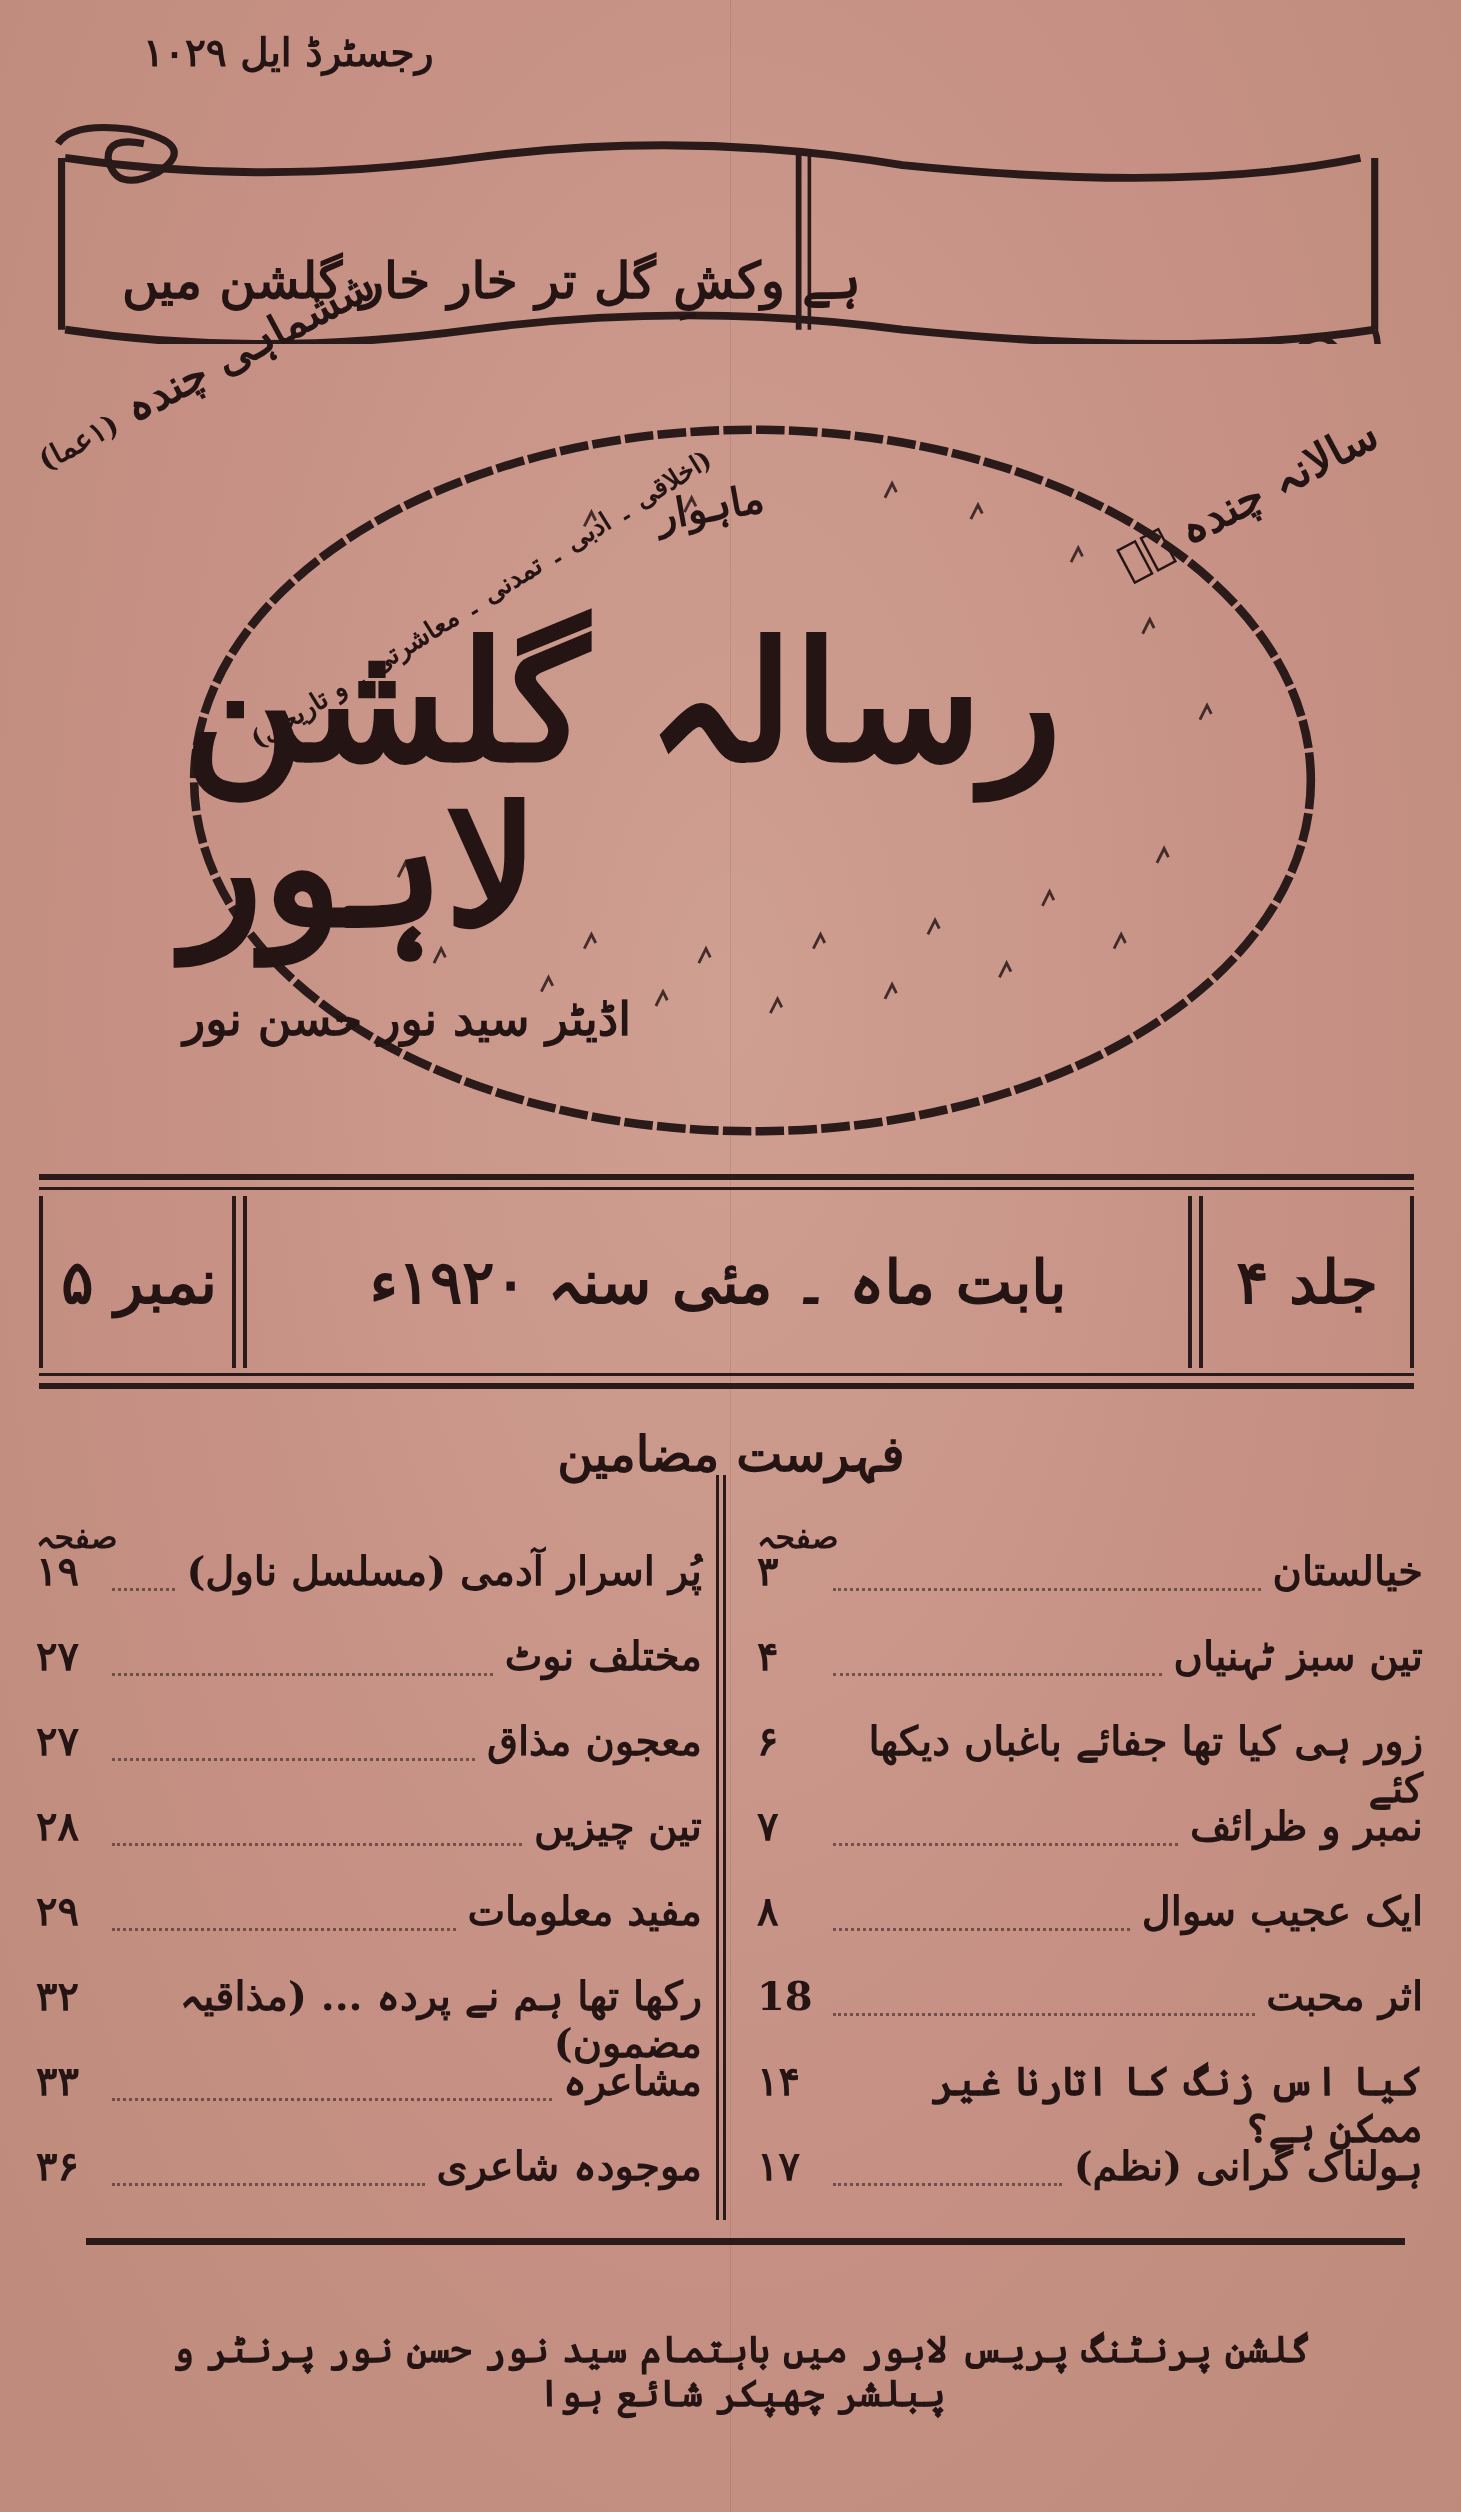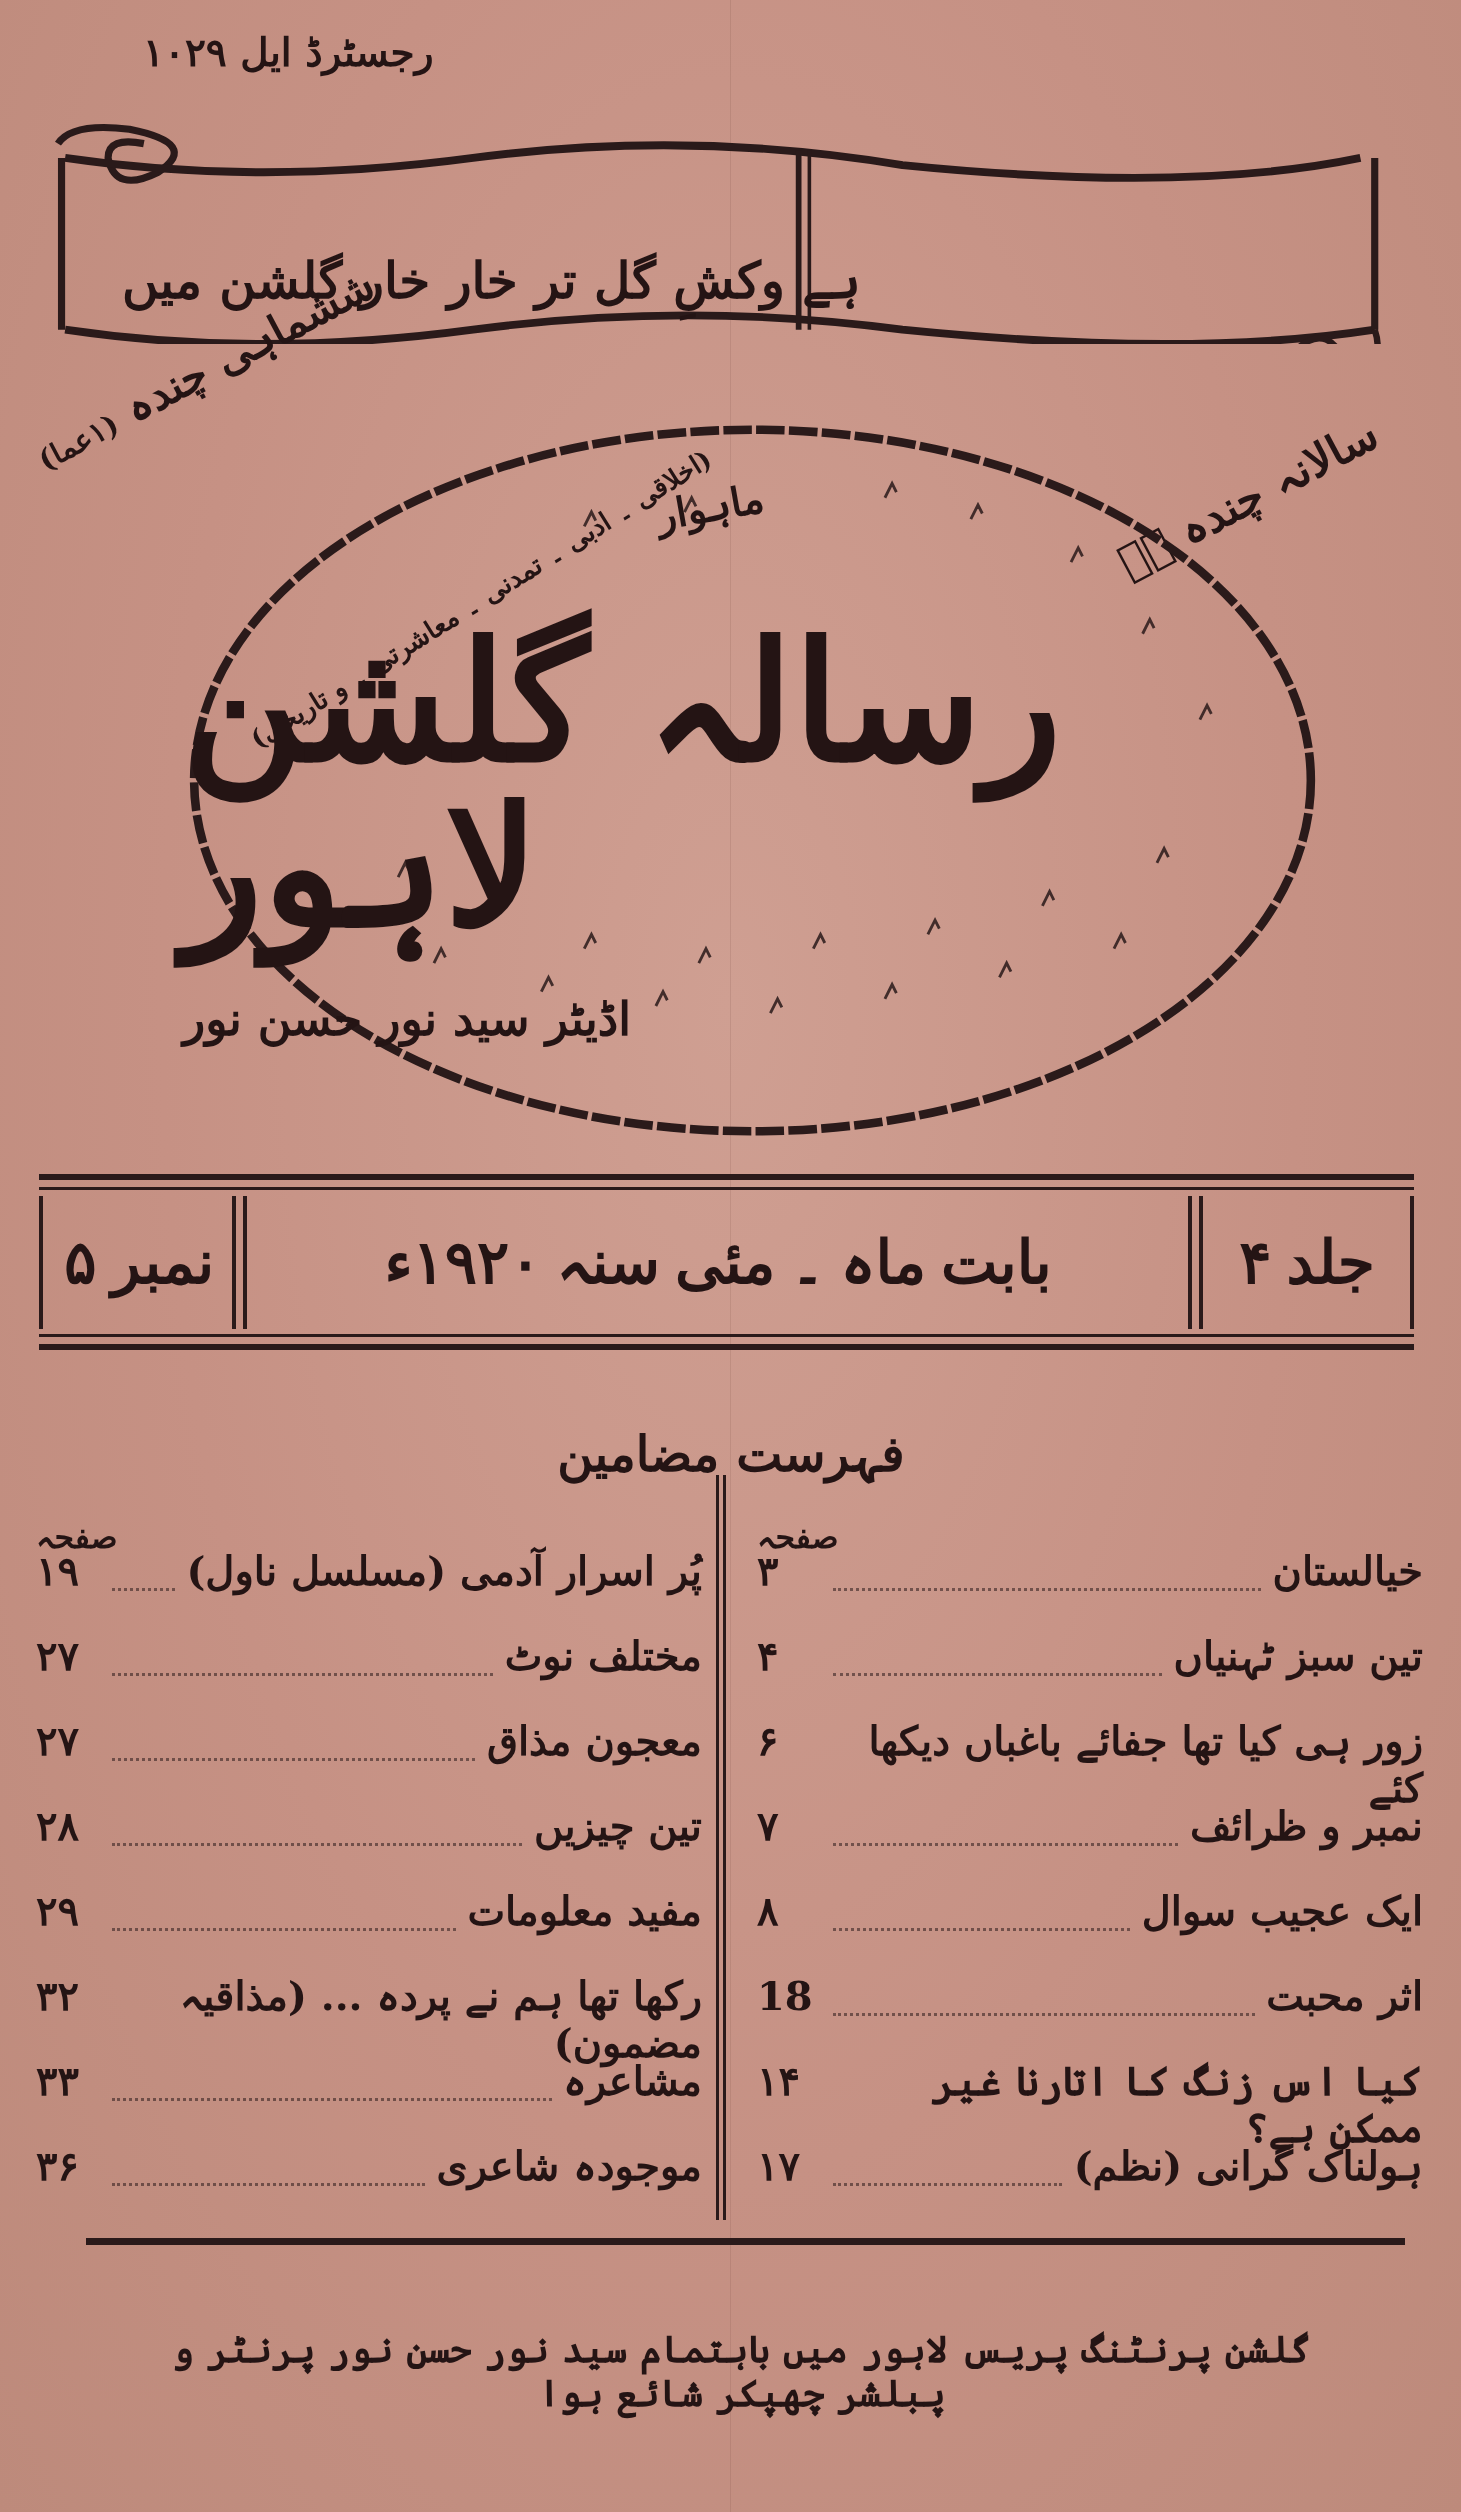--- a/index.html
+++ b/index.html
@@ -33,21 +33,21 @@
 
   
   .oval { position:absolute; left:183px; top:419px; width:1139px; height:723px; }
   .oval svg { position:absolute; inset:0; }
   .monthly { position:absolute; left:473px; top:64px; font-size:40px; transform:rotate(-10deg); }
   .subtitle { position:absolute; left:29px; top:165px; font-size:26px; transform:rotate(-32deg); white-space:nowrap; }
   .title { position:absolute; left:0; right:0; top:201px; text-align:left; font-size:165px; letter-spacing:2.9px; line-height:1; }
   .editor { position:absolute; left:0; right:8px; top:573px; text-align:left; font-size:46px; }
 
   
-  .band { position:absolute; left:39px; top:1174px; width:1375px; height:176px;font-family:Liberation Serif, serif; }
+  .band { position:absolute; left:39px; top:1174px; width:1375px; height:215px; }
   .band .rule { position:absolute; left:0; right:0; height:5.7px; background:#2a1a1a; }
   .band .cell { position:absolute; top:29px; bottom:29px; display:flex; align-items:center; justify-content:center; font-size:60px; }
   .band .vsep { position:absolute; top:21.5px; bottom:21.5px; width:4.3px; background:#2a1a1a; }
 
   
   .toc-title { position:absolute; left:0; right:0; top:1425px; text-align:center; font-size:49px; }
   .toc-col { position:absolute; top:1547px; width:666px; }
   .toc-col.right { right:39px; }
   .toc-col.left { left:36px; }
   .toc-head { font-size:31.5px; position:absolute; top:-29px; }

